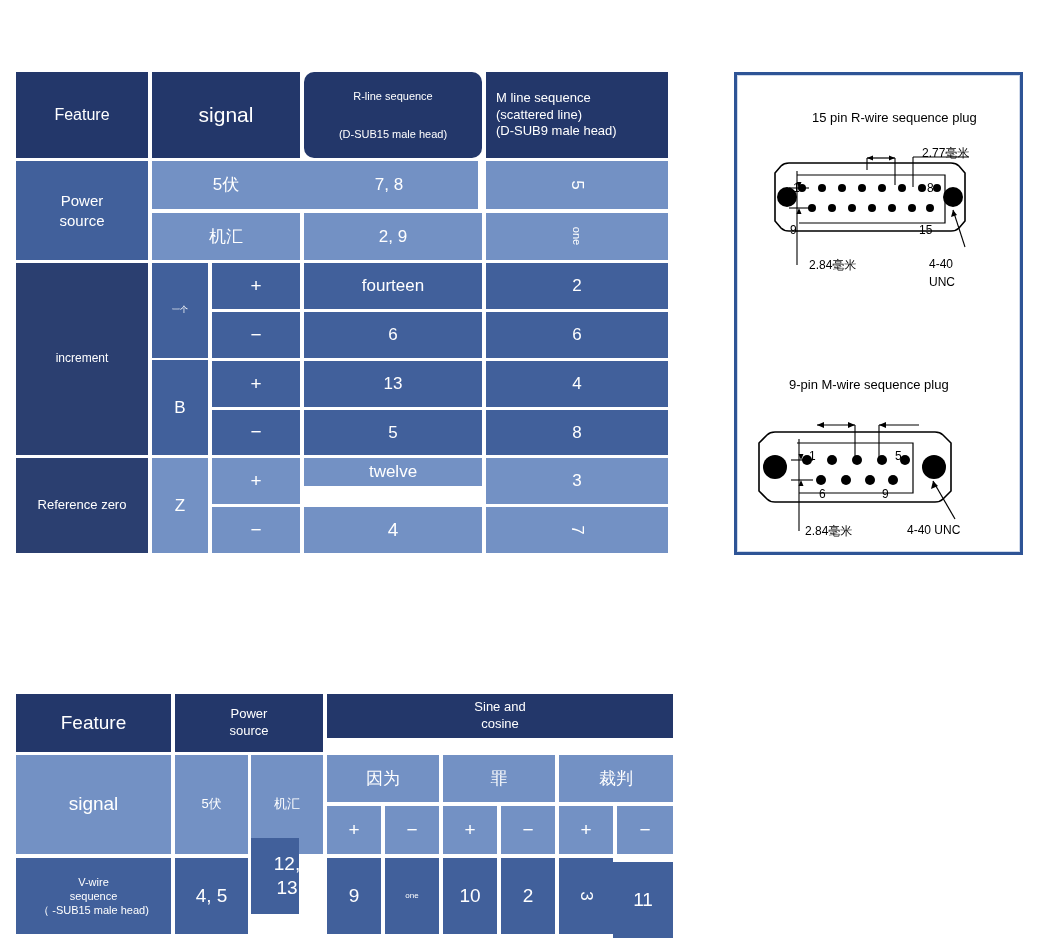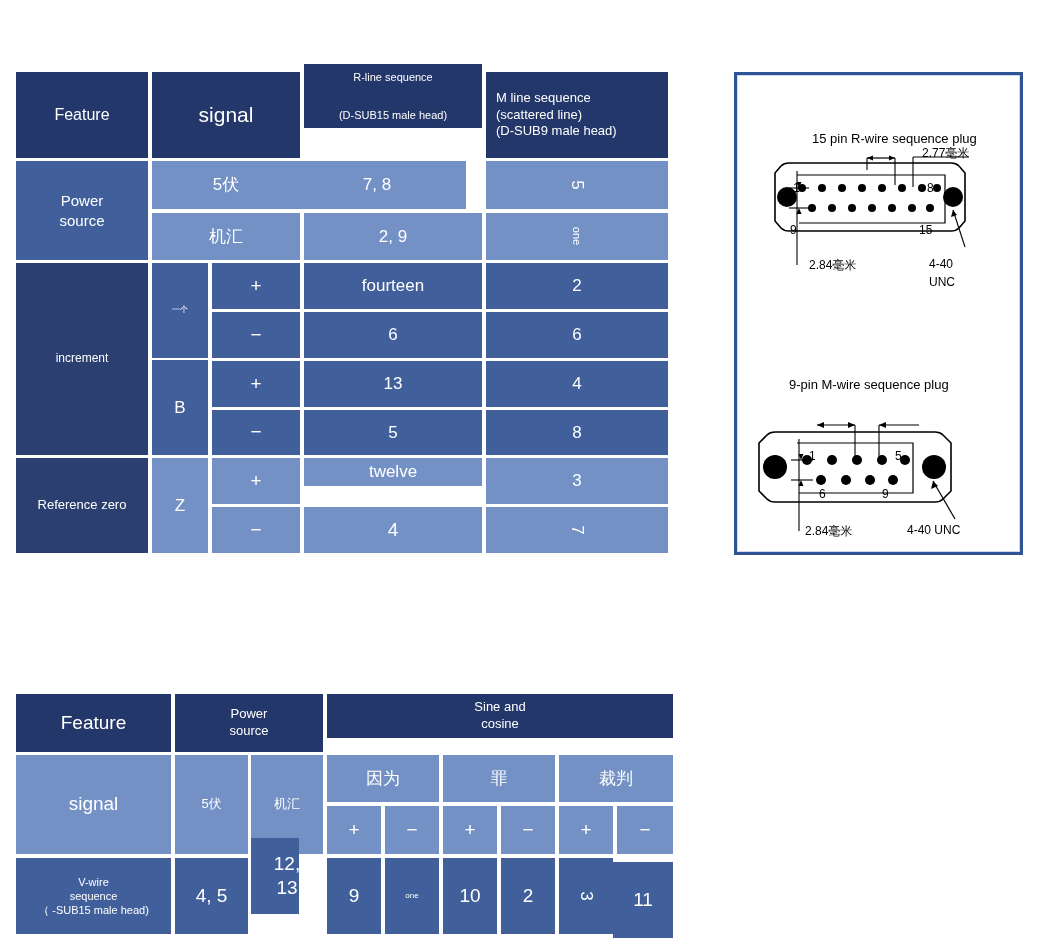--- a/index.html
+++ b/index.html
@@ -75,38 +75,38 @@
 
 <div class="page">
 
 
   <div>
 
     <div class="cell hdr fs16" style="left:16px;top:72px;width:132px;height:86px;">Feature</div>
 
     <div class="cell hdr fs21" style="left:152px;top:72px;width:148px;height:86px;">signal</div>
 
-    <div class="cell hdr col" style="left:304px;top:64px;width:178px;height:64px;">
+    <div class="cell hdr col" style="left:304px;top:72px;width:178px;height:86px;border-radius:10px;">
       <span class="fs11">R-line sequence</span>
       <span class="fs11" style="margin-top:24px;">(D-SUB15 male head)</span>
     </div>
 
     <div class="cell hdr col" style="left:486px;top:72px;width:182px;height:86px;align-items:flex-start;padding-left:10px;justify-content:center;">
       <span class="fs13">M line sequence</span>
       <span class="fs13">(scattered line)</span>
       <span class="fs13">(D-SUB9 male head)</span>
     </div>
 
     <div class="cell mid col fs15" style="left:16px;top:161px;width:132px;height:99px;font-size:15px;">
       <span>Power</span>
       <span>source</span>
     </div>
 
     <div class="cell light fs17" style="left:152px;top:161px;width:148px;height:48px;">5伏</div>
-    <div class="cell light fs17" style="left:288px;top:161px;width:178px;height:48px;">7, 8</div>
+    <div class="cell light fs17" style="left:300px;top:161px;width:178px;height:48px;">7, 8</div>
     <div class="cell light" style="left:486px;top:161px;width:182px;height:48px;">
       <span class="rot90 fs17">5</span>
     </div>
 
     <div class="cell light fs17" style="left:152px;top:213px;width:148px;height:47px;">机汇</div>
     <div class="cell light fs17" style="left:304px;top:213px;width:178px;height:47px;">2, 9</div>
     <div class="cell light" style="left:486px;top:213px;width:182px;height:47px;">
       <span class="rot90 fs11">one</span>
     </div>
 
@@ -141,21 +141,21 @@
 
     <div class="cell light fs19" style="left:212px;top:507px;width:88px;height:46px;">−</div>
     <div class="cell light fs19" style="left:304px;top:507px;width:178px;height:46px;">4</div>
     <div class="cell light" style="left:486px;top:507px;width:182px;height:46px;">
       <span class="rot90 fs17">7</span>
     </div>
   </div>
 
   <div id="diagram-panel">
 
-    <div class="dg-caption" style="left:75px;top:56px;">15 pin R-wire sequence plug</div>
+    <div class="dg-caption" style="left:75px;top:35px;">15 pin R-wire sequence plug</div>
     <div class="dg-label" style="left:185px;top:70px;">2.77毫米</div>
     <div class="dg-label" style="left:72px;top:182px;">2.84毫米</div>
     <div class="dg-label" style="left:192px;top:182px;">4-40</div>
     <div class="dg-label" style="left:192px;top:200px;">UNC</div>
     <div class="dg-num" style="left:56px;top:106px;">1</div>
     <div class="dg-num" style="left:190px;top:106px;">8</div>
     <div class="dg-num" style="left:53px;top:148px;">9</div>
     <div class="dg-num" style="left:182px;top:148px;">15</div>
 
     <svg width="283" height="230" viewBox="0 0 283 230" style="position:absolute;left:0;top:0;">

